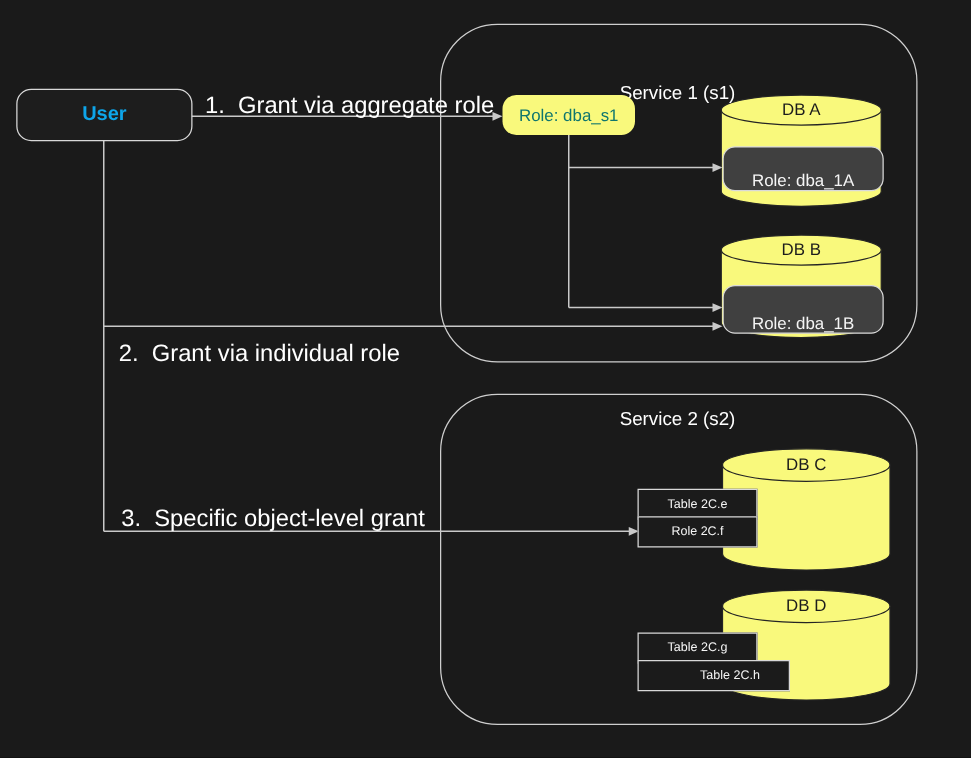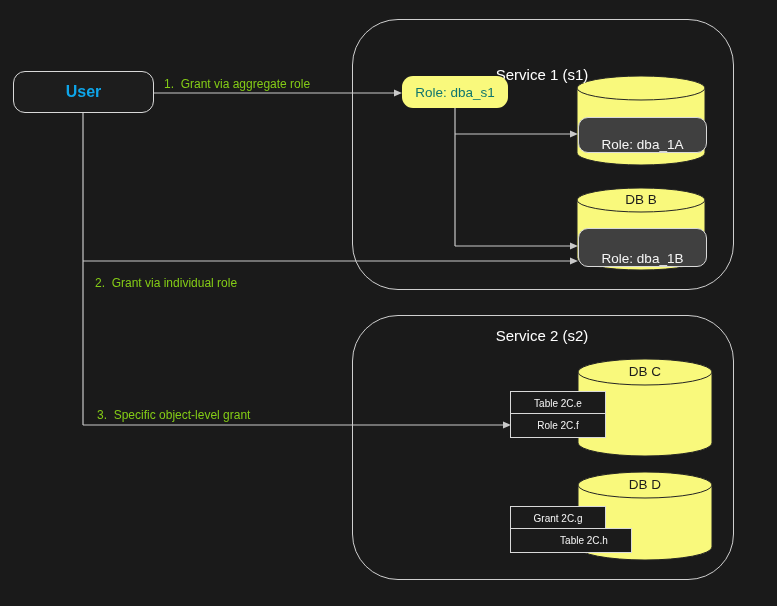--- a/index.html
+++ b/index.html
@@ -72,21 +72,21 @@
     display:flex; align-items:center; justify-content:center;
     color:#f5f5f5; font-size:10px; z-index:3;
   }
   #tbl-ce { left:510px; top:391px; }
   #tbl-cf { left:510px; top:413px; }
   #tbl-dg { left:510px; top:506px; }
   #tbl-dh { left:510px; top:528px;padding-left:26px; }
 
   
   .edge-label {
-    position:absolute; color:#84cc16; font-size:12px;
+    position:absolute; color:#ffffff; font-size:19px;
     white-space:pre; line-height:15px; z-index:3;
   }
   #edge1-label { left:164px; top:77px; }
   #edge2-label { left:95px;  top:244px;margin-top:32px; }
   #edge3-label { left:97px;  top:408px; }
 </style>
 </head>
 <body>
 
 <div class="stage">
@@ -140,28 +140,29 @@
     <span>User</span>
   </div>
 
   <div class="edge-label" id="edge1-label">1.  Grant via aggregate role</div>
   <div class="edge-label" id="edge2-label">2.  Grant via individual role</div>
   <div class="edge-label" id="edge3-label">3.  Specific object-level grant</div>
 
   <div id="role-s1">
     <span>Role: dba_s1</span>
   </div>
+  <div class="db-label" id="dbA-label">DB A</div>
   <div class="role-dark" id="role-1a">
     <span>Role: dba_1A</span>
   </div>
   <div class="db-label" id="dbB-label">DB B</div>
   <div class="role-dark" id="role-1b">
     <span>Role: dba_1B</span>
   </div>
 
   <div class="db-label" id="dbC-label">DB C</div>
   <div class="tbl" id="tbl-ce">Table 2C.e</div>
   <div class="tbl" id="tbl-cf">Role 2C.f</div>
   <div class="db-label" id="dbD-label">DB D</div>
-  <div class="tbl" id="tbl-dg">Grant 2C.g</div>
+  <div class="tbl" id="tbl-dg">Table 2C.g</div>
   <div class="tbl" id="tbl-dh">Table 2C.h</div>
 
 </div>
 
 </body></html>

